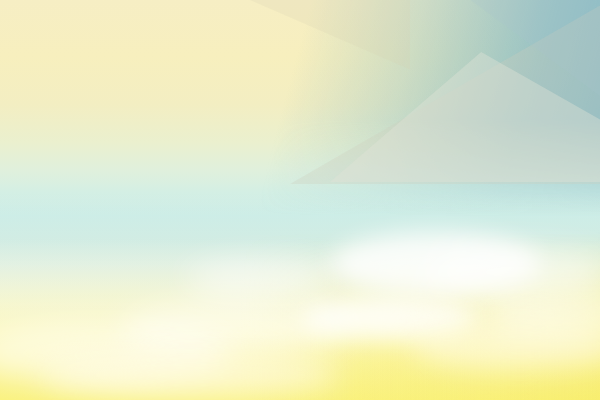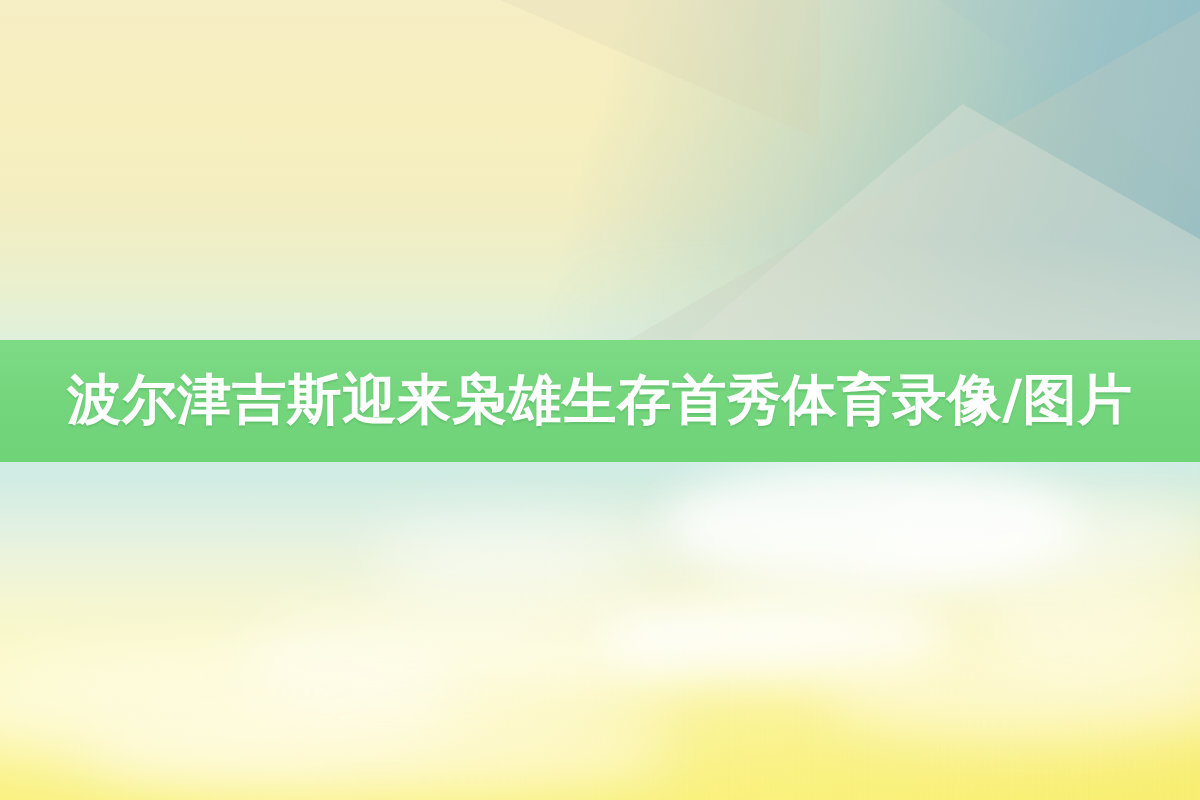--- a/index.html
+++ b/index.html
@@ -160,17 +160,14 @@
   <div class="cloud" style="left:330px; top:232px; width:210px; height:64px;"></div>
   <div class="cloud soft" style="left:420px; top:246px; width:190px; height:52px;"></div>
   <div class="cloud" style="left:300px; top:296px; width:180px; height:44px;"></div>
   <div class="cloud soft" style="left:120px; top:300px; width:230px; height:58px;"></div>
   <div class="cloud soft" style="left:-30px; top:322px; width:260px; height:62px;"></div>
   <div class="cloud warm" style="left:410px; top:320px; width:220px; height:50px;"></div>
   <div class="cloud soft" style="left:185px; top:260px; width:150px; height:38px;"></div>
   <div class="cloud soft" style="left:480px; top:292px; width:160px; height:44px;"></div>
   <div class="cloud warm" style="left:40px; top:352px; width:300px; height:46px;"></div>
 
-  <div id="banner-bar">
-    <h1 id="banner-title">波尔津吉斯迎来枭雄生存首秀体育录像/图片</h1>
-  </div>
 
 </div>
 
 </body></html>

